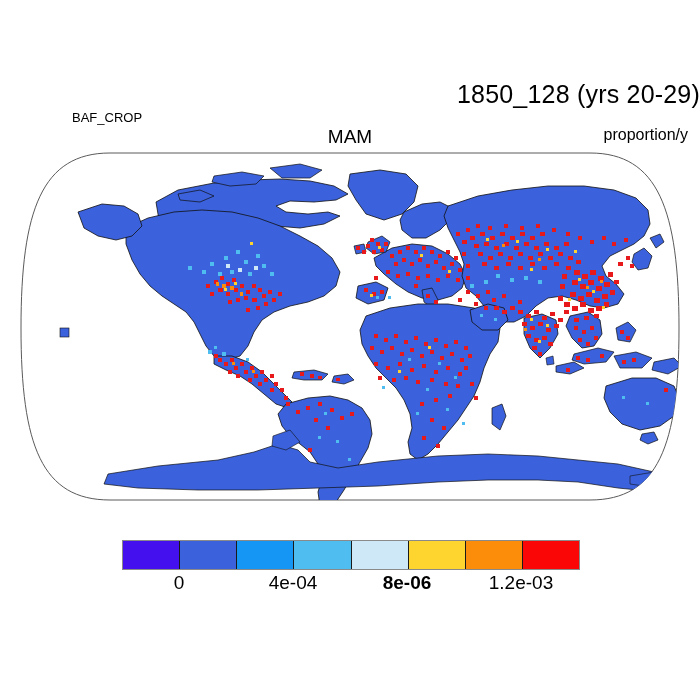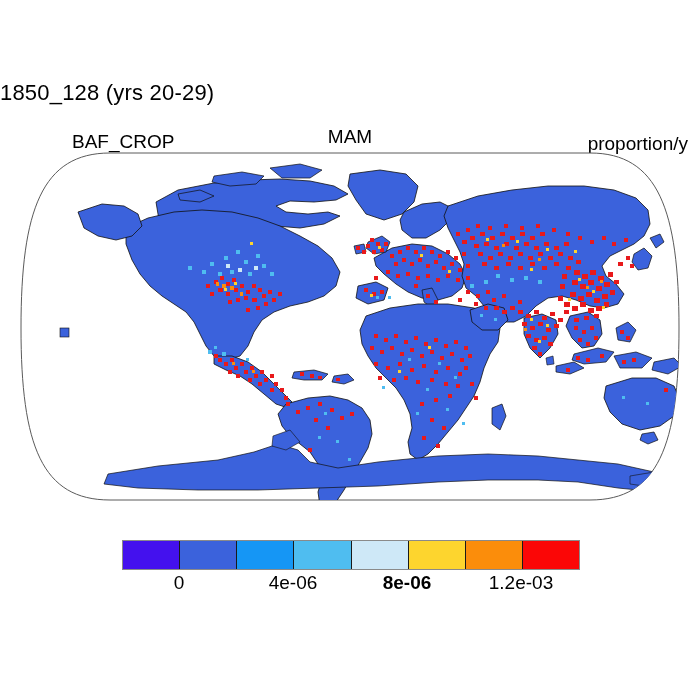--- a/index.html
+++ b/index.html
@@ -1,24 +1,24 @@
 <!DOCTYPE html>
 <html><head>
 <meta charset="utf-8">
 <style>
   html,body{margin:0;padding:0;background:#ffffff;}
   body{width:700px;height:700px;position:relative;overflow:hidden;
        font-family:"Liberation Sans","DejaVu Sans",sans-serif;color:#000;}
 
-  #title{position:absolute;left:0;top:80px;width:700px;text-align:left;
-         font-size:22px;letter-spacing:.2px;}
-
-  #lbl-left{position:absolute;left:72px;top:131px;font-size:19px;}
+  #title{position:absolute;left:0;top:80px;width:700px;text-align:right;
+         font-size:25px;letter-spacing:.2px;}
+
+  #lbl-left{position:absolute;left:72px;top:110px;font-size:13px;}
   #lbl-center{position:absolute;left:0;top:126px;width:700px;text-align:center;font-size:19px;}
-  #lbl-right{position:absolute;right:12px;top:133px;font-size:19px;}
+  #lbl-right{position:absolute;right:12px;top:126px;font-size:16px;}
 
   #mapwrap{position:absolute;left:18px;top:150px;width:664px;height:356px;}
   #mapwrap svg{display:block;width:664px;height:356px;}
 
   #cbar{position:absolute;left:122px;top:540px;width:456px;height:28px;
         border:1px solid #8a8a8a;display:flex;box-sizing:content-box;}
   .cseg{flex:1 1 0;height:28px;border-right:1px solid #1a1a1a;box-sizing:border-box;}
   .cseg:last-child{border-right:none;}
 
   #cticks{position:absolute;left:0;top:572px;width:700px;height:26px;}
@@ -580,16 +580,16 @@
     <div class="cseg" style="background: rgb(59, 98, 220);"></div>
     <div class="cseg" style="background: rgb(21, 150, 245);"></div>
     <div class="cseg" style="background: rgb(79, 189, 240);"></div>
     <div class="cseg" style="background: rgb(206, 232, 247);"></div>
     <div class="cseg" style="background: rgb(253, 213, 46);"></div>
     <div class="cseg" style="background: rgb(251, 141, 11);"></div>
     <div class="cseg" style="background: rgb(251, 6, 6);"></div>
   </div>
 <div id="cticks">
     <span class="ctick" style="left: 179px;">0</span>
-    <span class="ctick" style="left: 293px;">4e-06</span>
+    <span class="ctick" style="left: 293px;">4e-04</span>
     <span class="ctick" style="left: 407px; font-weight: bold;">8e-06</span>
     <span class="ctick" style="left: 521px;">1.2e-03</span>
   </div>
 
 </body></html>

